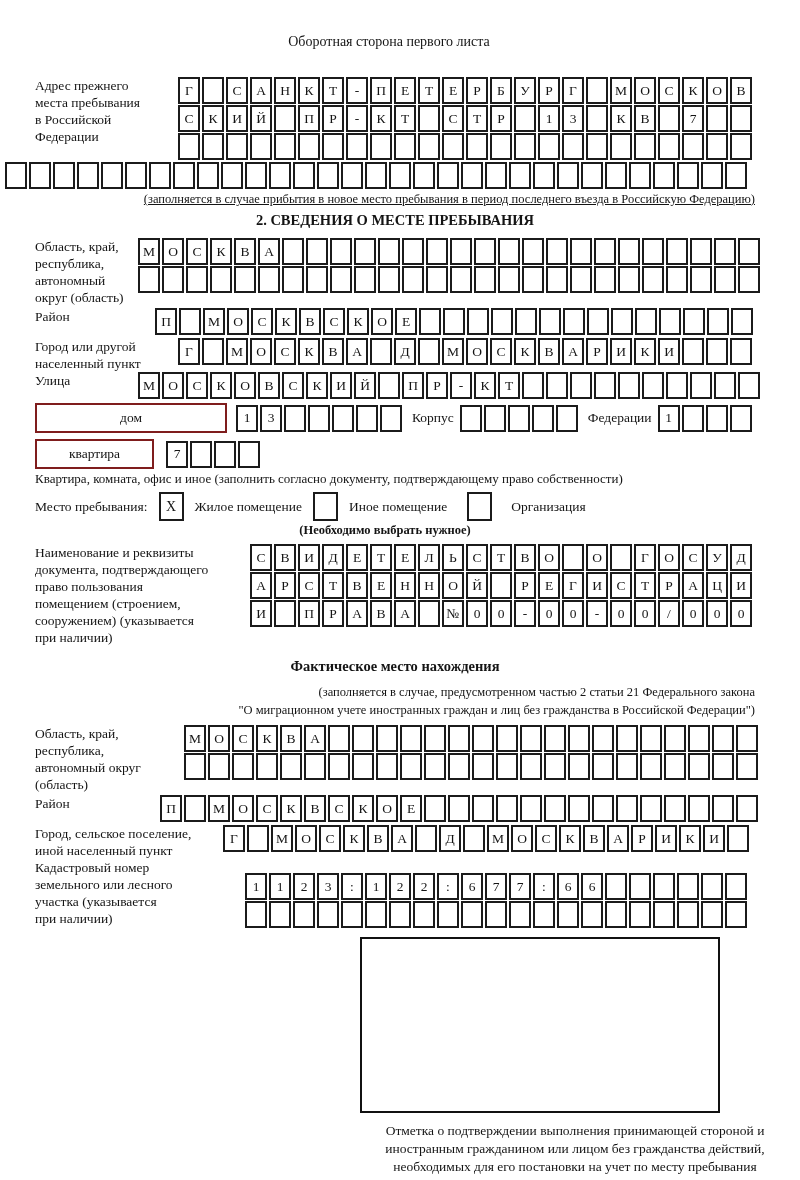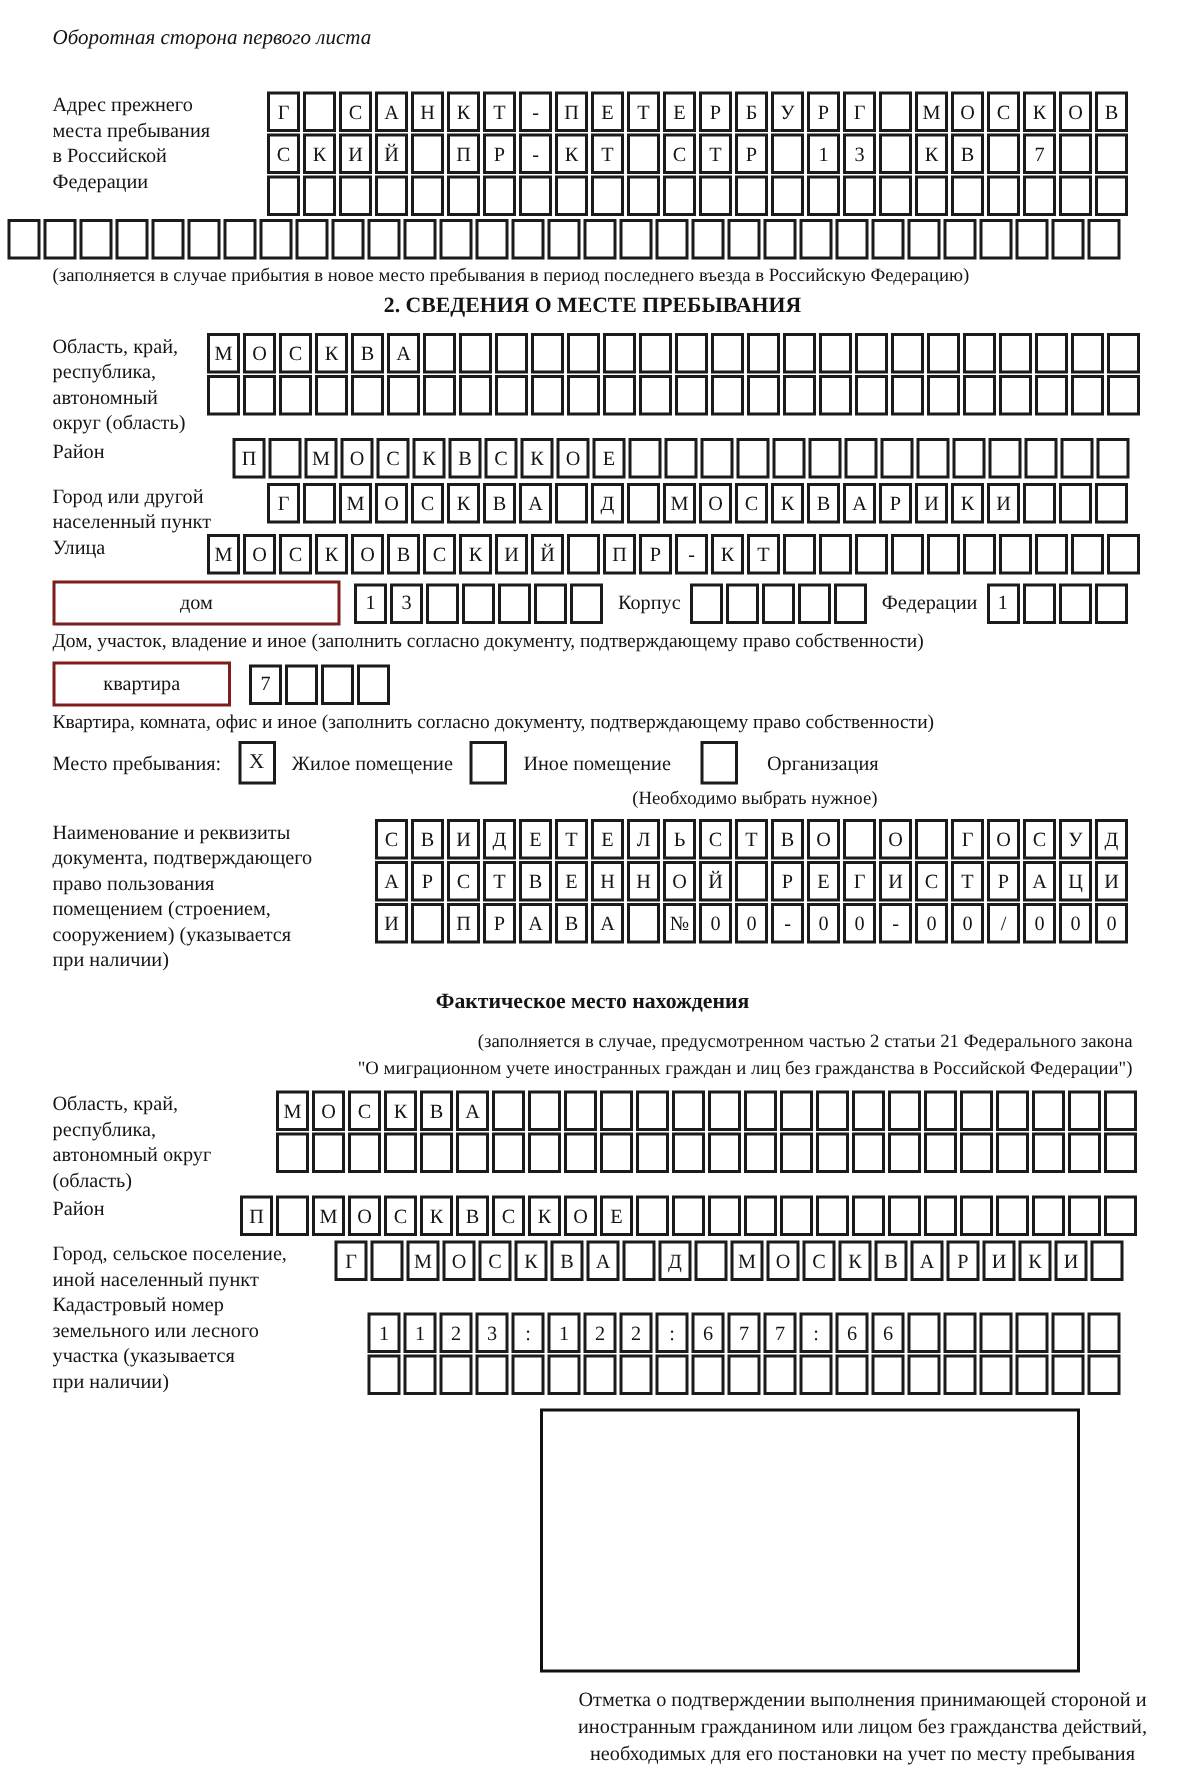--- a/index.html
+++ b/index.html
@@ -1,54 +1,54 @@
 <!DOCTYPE html>
 <html><head>
 <meta charset="utf-8">
 <style>
   html,body { margin:0; padding:0; background:#fff; }
   .page {
     width:800px; height:1180px; box-sizing:border-box;
     padding:14px 45px 0 35px; overflow:hidden; background:#fff;
     font-family:"Liberation Serif","DejaVu Serif",serif; color:#141414;
   }
-  .side-note { text-align:left; font-size:14px; margin:4px 12px 27px 0;font-style:italic; }
+  .side-note { text-align:center; font-size:14px; margin:20px 12px 27px 0; }
   .frow { display:flex; align-items:flex-start; }
   .lbl { font-size:13.5px; line-height:17px; white-space:pre-line; flex:0 0 auto; }
   .w143 { width:143px; } .w103 { width:103px; } .w120 { width:120px; }
   .w215 { width:215px; } .w149 { width:149px; } .w125 { width:125px; }
   .w188 { width:188px; } .w210 { width:210px; }
   .cellcol { display:flex; flex-direction:column; }
   .cellrow { display:flex; margin-bottom:1px; }
   .cell {
     box-sizing:border-box; flex:0 0 22px; width:22px; height:27px;
     border:2px solid #1b1b1b; margin-right:2px;
     display:flex; align-items:center; justify-content:center; font-size:13.5px;
   }
   .fullrow { margin-left:-30px; margin-top:1px; }
-  .note-c { font-size:12.5px; text-align:left; margin:3px 0 5px; }
+  .note-c { font-size:12.5px; text-align:right; margin:3px 0 5px;text-decoration:underline; }
   .note-l { font-size:13px; text-align:left; margin:2px 0 4px; }
   .heading { font-weight:bold; font-size:14.5px; text-align:center; margin:4px 0 9px; }
   .gap2 { margin-bottom:2px; }
   .hrow { display:flex; align-items:center; margin-top:3px; margin-bottom:2px; }
   .hbox {
     box-sizing:border-box; border:2px solid #7f1d1d; height:30px;
     display:flex; align-items:center; justify-content:center; font-size:13.5px;
   }
   .dom-box { width:192px; margin-right:9px; }
   .kv-box { width:119px; margin-right:12px; }
   .inline-lbl { font-size:13.5px; margin:0 6px 0 8px; }
   .stayrow { display:flex; align-items:center; margin-top:5px; }
   .stay-lbl { font-size:13.5px; }
   .chk {
     box-sizing:border-box; width:25px; height:29px; border:2px solid #1b1b1b;
     display:flex; align-items:center; justify-content:center; font-size:14px;
     margin:0 11px; flex:0 0 auto;
   }
-  .choose-note { font-size:12.5px; width:400px; margin:2px 0 6px 150px; text-align:right; }
+  .choose-note { font-size:12.5px; width:400px; margin:2px 0 6px 150px; text-align:center;font-weight:bold; }
   .doc-block { margin-top:4px; }
   .actual-title { font-weight:bold; font-size:14.5px; text-align:center; margin:12px 0 10px; }
   .fz12c { font-size:12.5px; text-align:right; margin:0 0 3px; }
   .cad-cells { margin-top:14px; }
   .stamp-box { box-sizing:border-box; width:360px; height:176px; border:2.5px solid #111; margin:8px 0 0 325px; }
   .stamp-caption { width:450px; margin:9px 0 0 315px; text-align:center; font-size:13.5px; line-height:1.35; }
 </style>
 </head>
 <body>
 
@@ -358,21 +358,20 @@
         <div class="cell"></div>
       </div>
     <div class="inline-lbl">Федерации</div>
     <div class="cellrow" style="margin-bottom:0">
         <div class="cell">1</div>
         <div class="cell"></div>
         <div class="cell"></div>
         <div class="cell"></div>
       </div>
   </div>
-  <div class="note-l">Дом, участок, владение и иное (заполнить согласно документу, подтверждающему право собственности)</div>
 
   <div class="hrow" style="margin-top:6px">
     <div class="hbox kv-box">квартира</div>
     <div class="cellrow" style="margin-bottom:0">
         <div class="cell">7</div>
         <div class="cell"></div>
         <div class="cell"></div>
         <div class="cell"></div>
       </div>
   </div>

